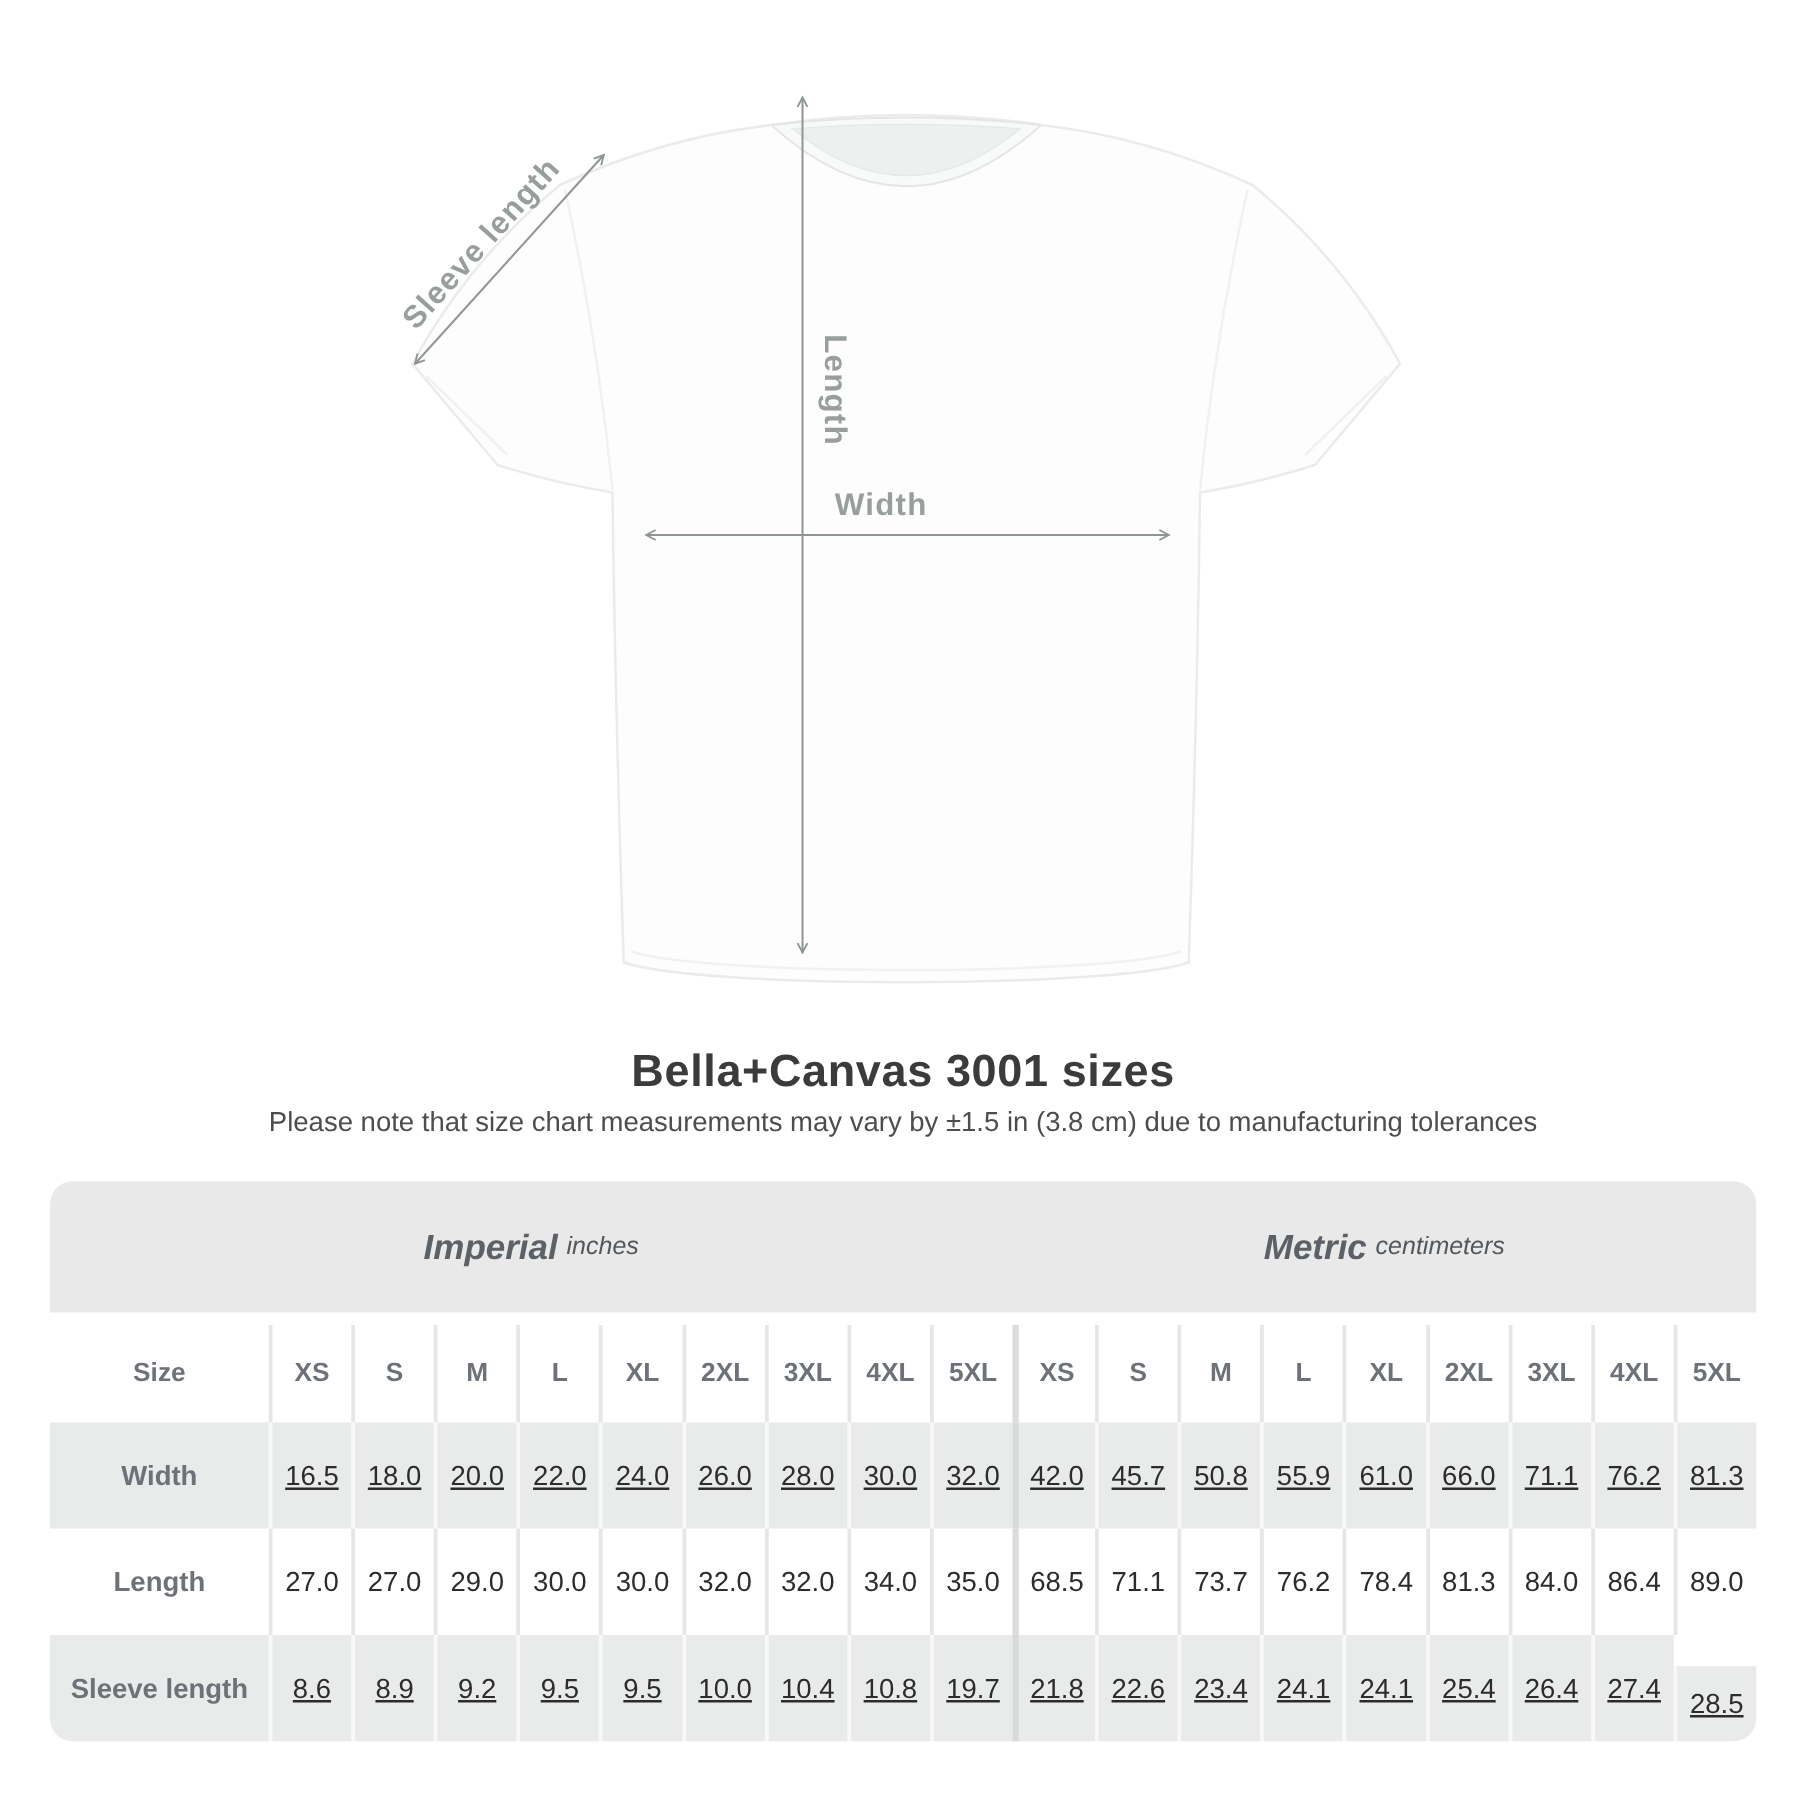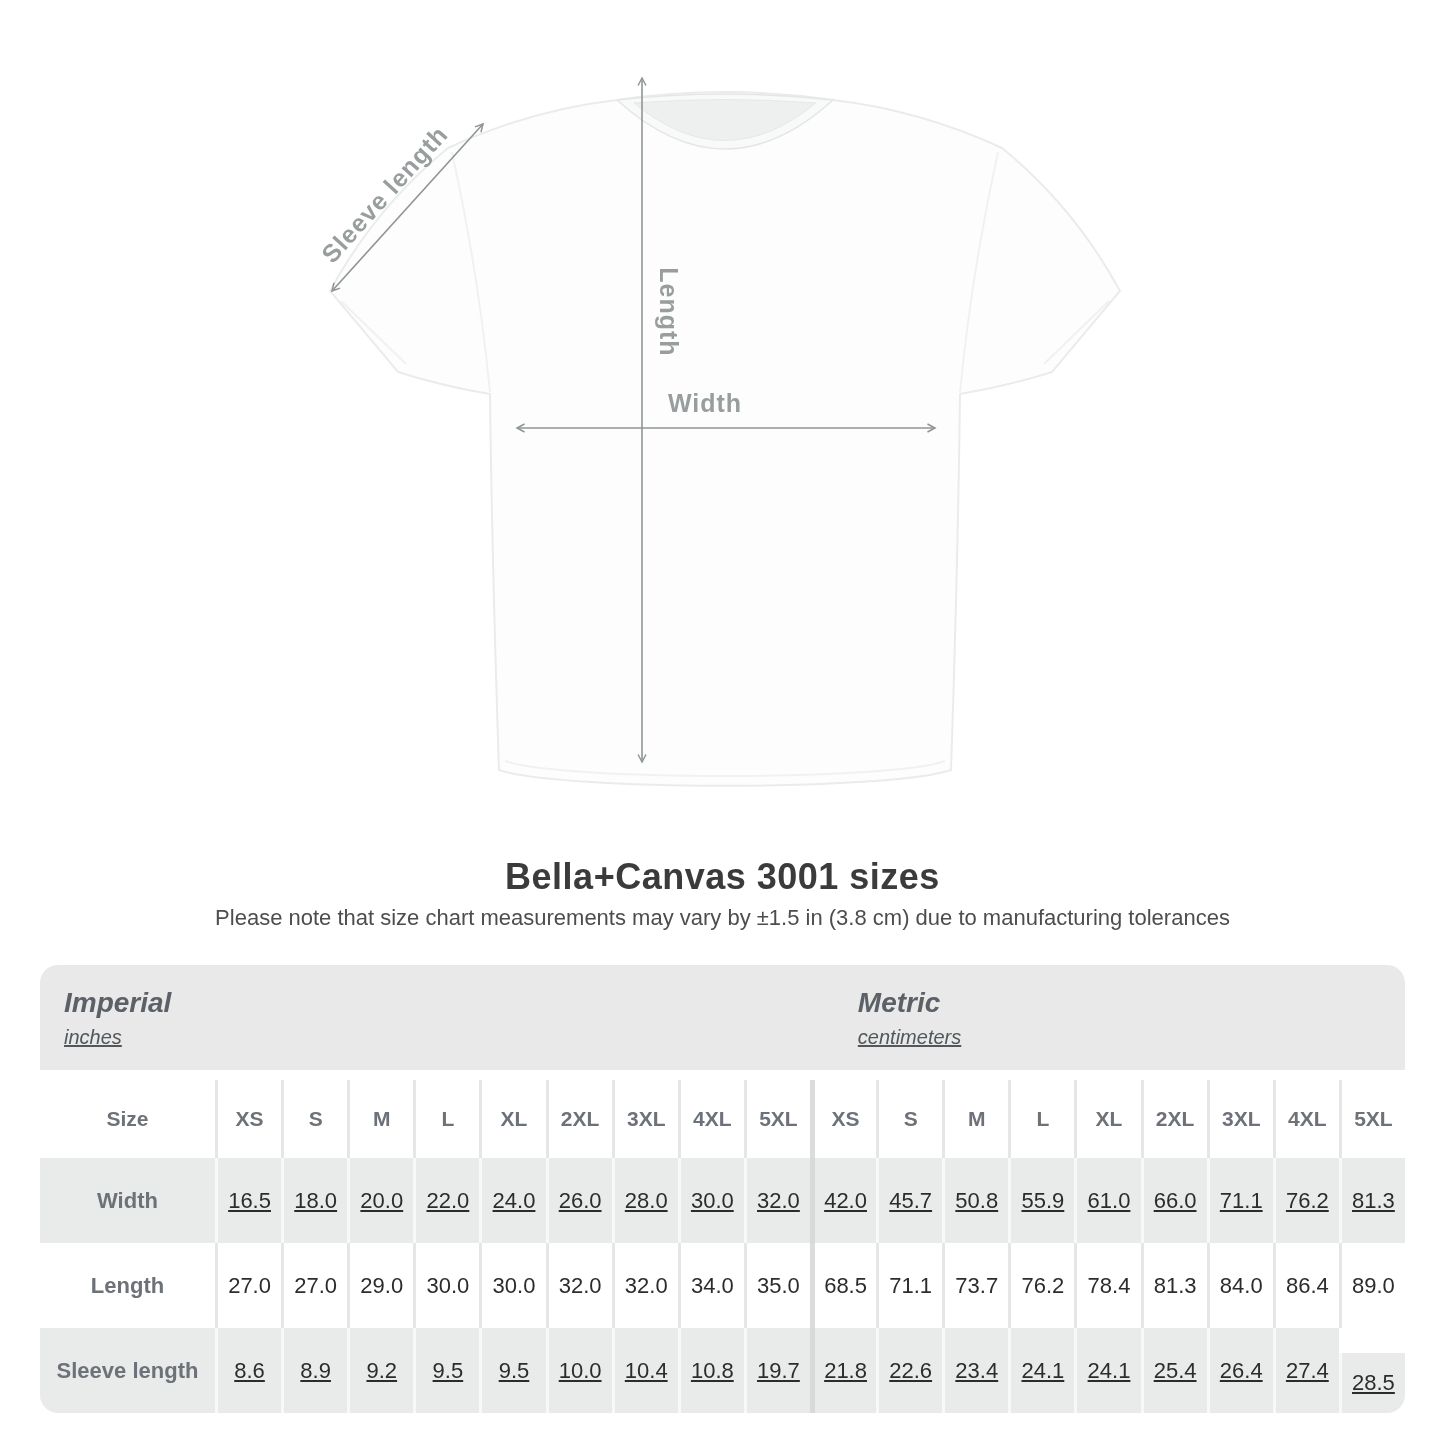--- a/index.html
+++ b/index.html
@@ -11,34 +11,34 @@
   .shirt{fill:#fdfdfd;stroke:#eaecec;stroke-width:2;}
   .seam{fill:none;stroke:#f0f2f2;stroke-width:2;}
   .collar-band{fill:#f8f9f9;stroke:#e4e6e6;stroke-width:1.5;}
   .collar-in{fill:#eef0f0;stroke:#e6e8e8;stroke-width:1;}
   .mline{stroke:var(--arrow,#8f9595);stroke-width:1.6;fill:none;}
   .mhead{stroke:var(--arrow,#8f9595);stroke-width:1.5;fill:none;}
   text.dlabel{fill:var(--diagram-label,#989e9e);font-weight:bold;font-size:25px;
     font-family:"Liberation Sans",sans-serif;letter-spacing:1px;}
 
   
-  .title{margin-top:36px;text-align:center;font-size:36px;font-weight:bold;
+  .title{margin-top:16px;text-align:center;font-size:36px;font-weight:bold;
     color:var(--title-color,#3b3b3b);letter-spacing:.5px;}
   .subtitle{margin-top:7px;text-align:center;font-size:22px;
     color:var(--subtitle-color,#4d4d4d);}
 
   
   .size-table{margin:34px 40px 0;}
   .band{display:flex;height:105px;background:var(--band-bg,#e9e9e9);
     border-radius:18px 18px 0 0;margin-bottom:10px;}
-  .band-half{flex:0 0 56.4%;display:flex;flex-direction:column;
-    justify-content:center;gap:7px;padding-left:24px;}
+  .band-half{flex:0 0 56.4%;display:flex;flex-direction:row;align-items:center;
+    justify-content:center;gap:7px;}
   .band-half.metric{flex:1 1 auto;}
   .band-label{font-size:28px;font-weight:bold;font-style:italic;color:var(--band-label,#5b6166);}
-  .band-sub{font-size:20px;font-style:italic;color:#51575b;text-decoration:underline;}
+  .band-sub{font-size:20px;font-style:italic;color:#51575b;}
 
   .trow{display:grid;grid-template-columns:175px repeat(18,1fr);height:85px;}
   .trow.head{height:78px;}
   .cell{display:flex;align-items:center;justify-content:center;font-size:22px;
     color:var(--value-text,#2c2c2c);background:#fff;}
   .cell + .cell{border-left:3px solid #e6e6e6;}
   .r-gray .cell{background:var(--row-gray,#e9eaea);}
   .r-gray .cell + .cell{border-left-color:#f8f8f8;text-decoration:underline;}
   .cell.sec{border-left-width:5px;border-left-color:#dcdcdc;}
   .r-gray .cell.sec{border-left-color:#d8d9d9;}

